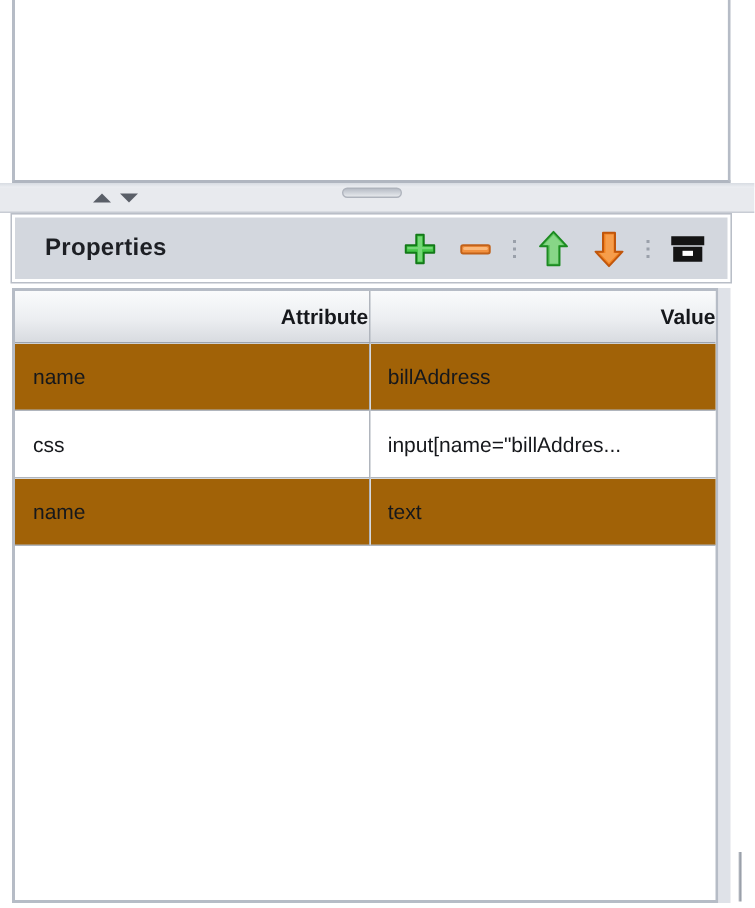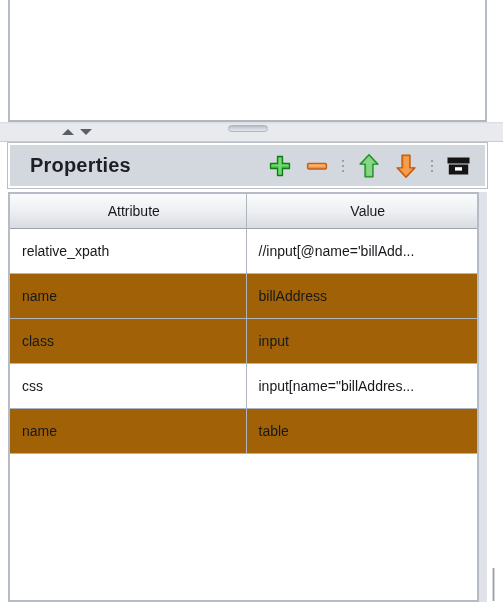--- a/index.html
+++ b/index.html
@@ -104,21 +104,21 @@
     height: 45px;
     box-sizing: border-box;
     background: #d3d7de;
     border: 2px solid #ffffff;
     outline: 1px solid #b9bec7;
     display: flex;
     align-items: center;
   }
   .props-title {
     margin-left: 20px;
-    font-size: 20px;
+    font-size: 16px;
     font-weight: bold;
     color: #1d1f24;
     letter-spacing: 0.2px;
     white-space: nowrap;
   }
   .props-tools {
     margin-left: auto;
     margin-right: 14px;
     display: flex;
     align-items: center;
@@ -167,24 +167,24 @@
     table-layout: fixed;
   }
   table.props col.c1 { width: 236px; }
   table.props col.c2 { width: 231px; }
 
   table.props th {
     height: 34px;
     background: linear-gradient(to bottom, #fafbfc 0%, #eceef1 55%, #d8dbe0 100%);
     border-right: 1px solid #b0b5bd;
     border-bottom: 1px solid #9da3ac;
-    text-align: center;
+    text-align: right;
     padding: 0 0 0 12px;
     font-size: 14px;
-    font-weight: normal;
+    font-weight: bold;
     color: #16181c;
   }
   table.props th:last-child { border-right: none; }
 
   table.props td {
     height: 44px;
     border-right: 1px solid #b0b5bd;
     border-bottom: 1px solid #b0b5bd;
     padding: 0 6px 0 12px;
     font-size: 14px;
@@ -311,39 +311,31 @@
           <col class="c1">
           <col class="c2">
         </colgroup>
       <thead>
         <tr>
           <th>Attribute</th>
           <th>Value</th>
         </tr>
       </thead>
       <tbody>
-        <tr class="odd">
-          <td>relative_xpath</td>
-          <td>//input[@name='billAdd...</td>
-        </tr>
         <tr class="even">
           <td>name</td>
           <td>billAddress</td>
-        </tr>
-        <tr class="even">
-          <td>class</td>
-          <td>input</td>
         </tr>
         <tr class="odd">
           <td>css</td>
           <td>input[name="billAddres...</td>
         </tr>
         <tr class="even">
           <td>name</td>
-          <td>table</td>
+          <td>text</td>
         </tr>
       </tbody>
     </table>
   </div>
 
   <div class="right-gap"></div>
   <div class="stub-line"></div>
 
 </div>
 

